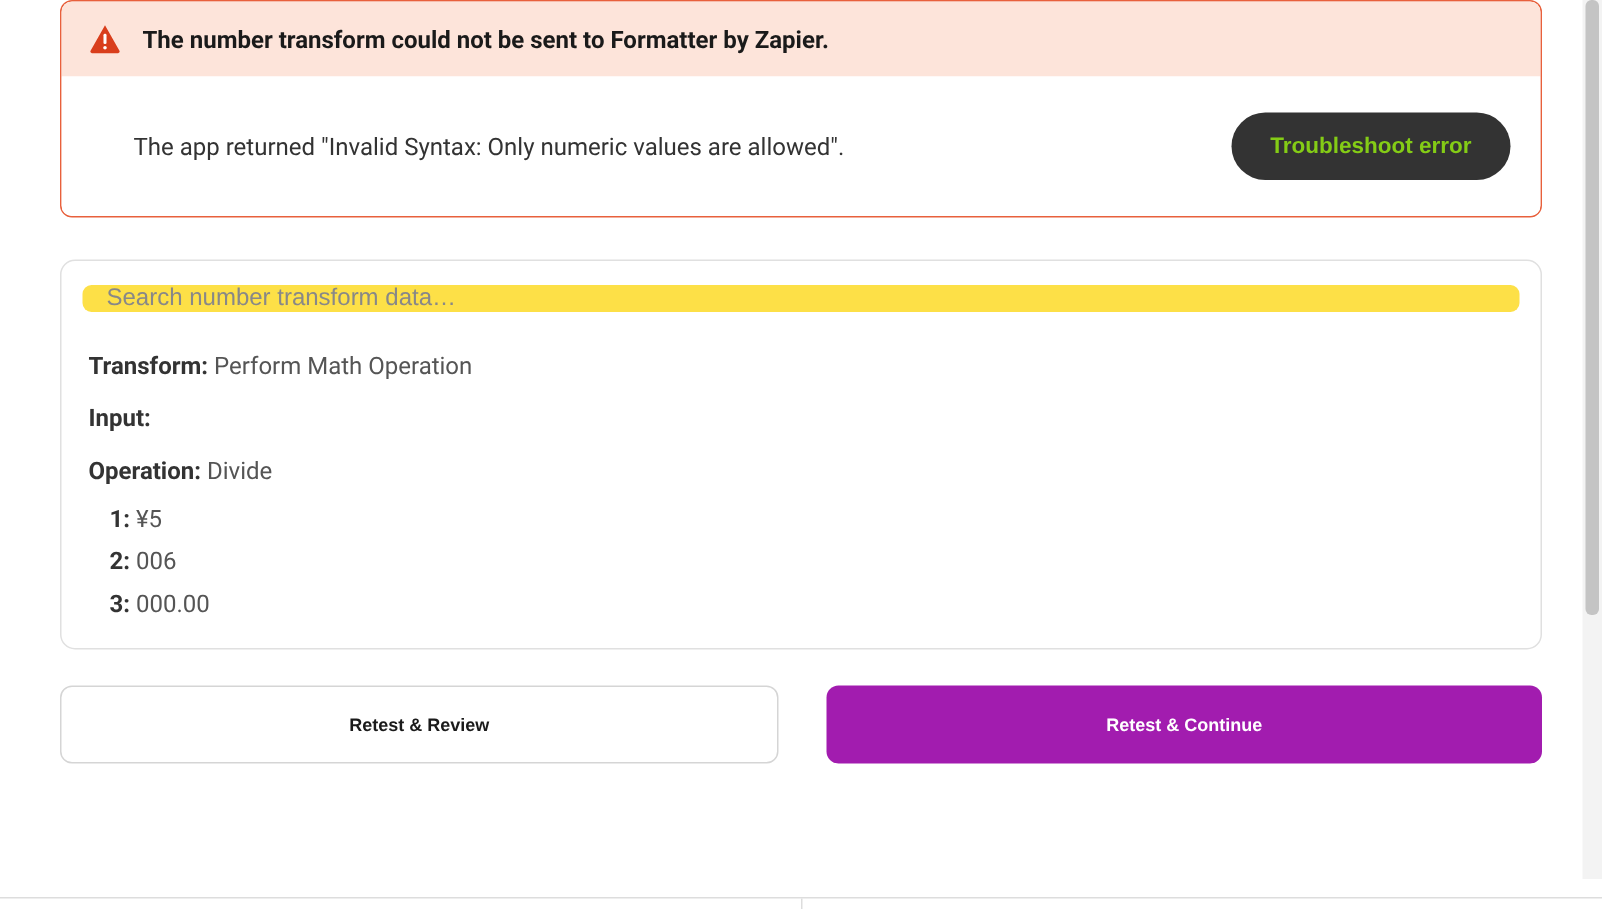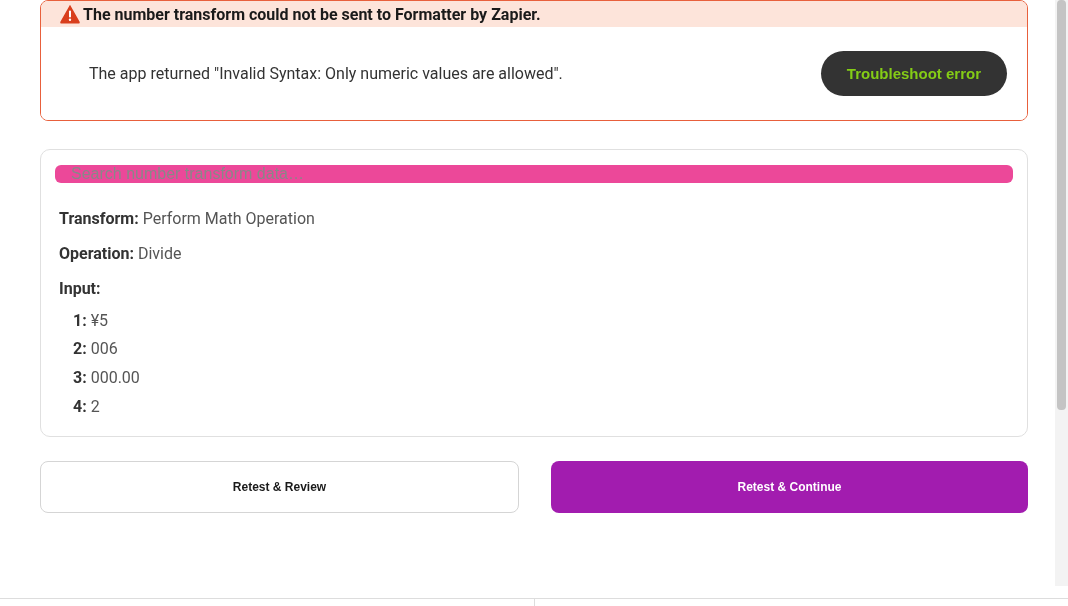--- a/index.html
+++ b/index.html
@@ -19,24 +19,24 @@
       padding: 0 40px 30px 40px;
     }
     .error-panel {
       border: 1px solid #e8603c;
       border-radius: 8px;
       overflow: hidden;
       margin-bottom: 28px;
     }
     .error-header {
       background: #fde4da;
-      padding: 2px 18px;
+      padding: 14px 18px;
       display: flex;
       align-items: center;
-      gap: 2px;
+      gap: 14px;
     }
     .error-icon {
       width: 22px;
       height: 22px;
       flex-shrink: 0;
     }
     .error-title {
       font-weight: 700;
       font-size: 16px;
       color: #1a1a1a;
@@ -64,21 +64,21 @@
       cursor: pointer;
     }
     .data-panel {
       border: 1px solid #e0e0e0;
       border-radius: 10px;
       padding: 14px;
       margin-bottom: 24px;
     }
     .search-input {
       width: 100%;
-      background: #ec4899;
+      background: #fde047;
       border: none;
       border-radius: 6px;
       padding: 0 16px;
       font-size: 16px;
       color: #333;
       margin-bottom: 18px;
       outline: none;
     }
     .search-input::placeholder {
       color: #888;
@@ -182,38 +182,35 @@
       <button class="troubleshoot-btn">Troubleshoot error</button>
     </div>
   </div>
 
   <div class="data-panel">
     <input class="search-input" type="text" placeholder="Search number transform data…" style="">
     <div class="data-row">
       <span class="data-label">Transform:</span><span> Perform Math Operation</span>
     </div>
     <div class="data-row">
+      <span class="data-label">Input:</span>
+    </div>
+    <div class="data-row">
       <span class="data-label">Operation:</span><span> Divide</span>
-    </div>
-    <div class="data-row">
-      <span class="data-label">Input:</span>
     </div>
     <div class="input-list">
       <div class="input-item">
         <span class="input-num">1:</span><span> ¥5</span>
       </div>
       <div class="input-item">
         <span class="input-num">2:</span><span> 006</span>
       </div>
       <div class="input-item">
         <span class="input-num">3:</span><span> 000.00</span>
       </div>
-      <div class="input-item">
-        <span class="input-num">4:</span><span> 2</span>
-      </div>
     </div>
   </div>
 
   <div class="button-row">
     <button class="btn btn-secondary">Retest &amp; Review</button>
     <button class="btn btn-primary">Retest &amp; Continue</button>
   </div>
 </div>
 
 <div class="scrollbar-track">

